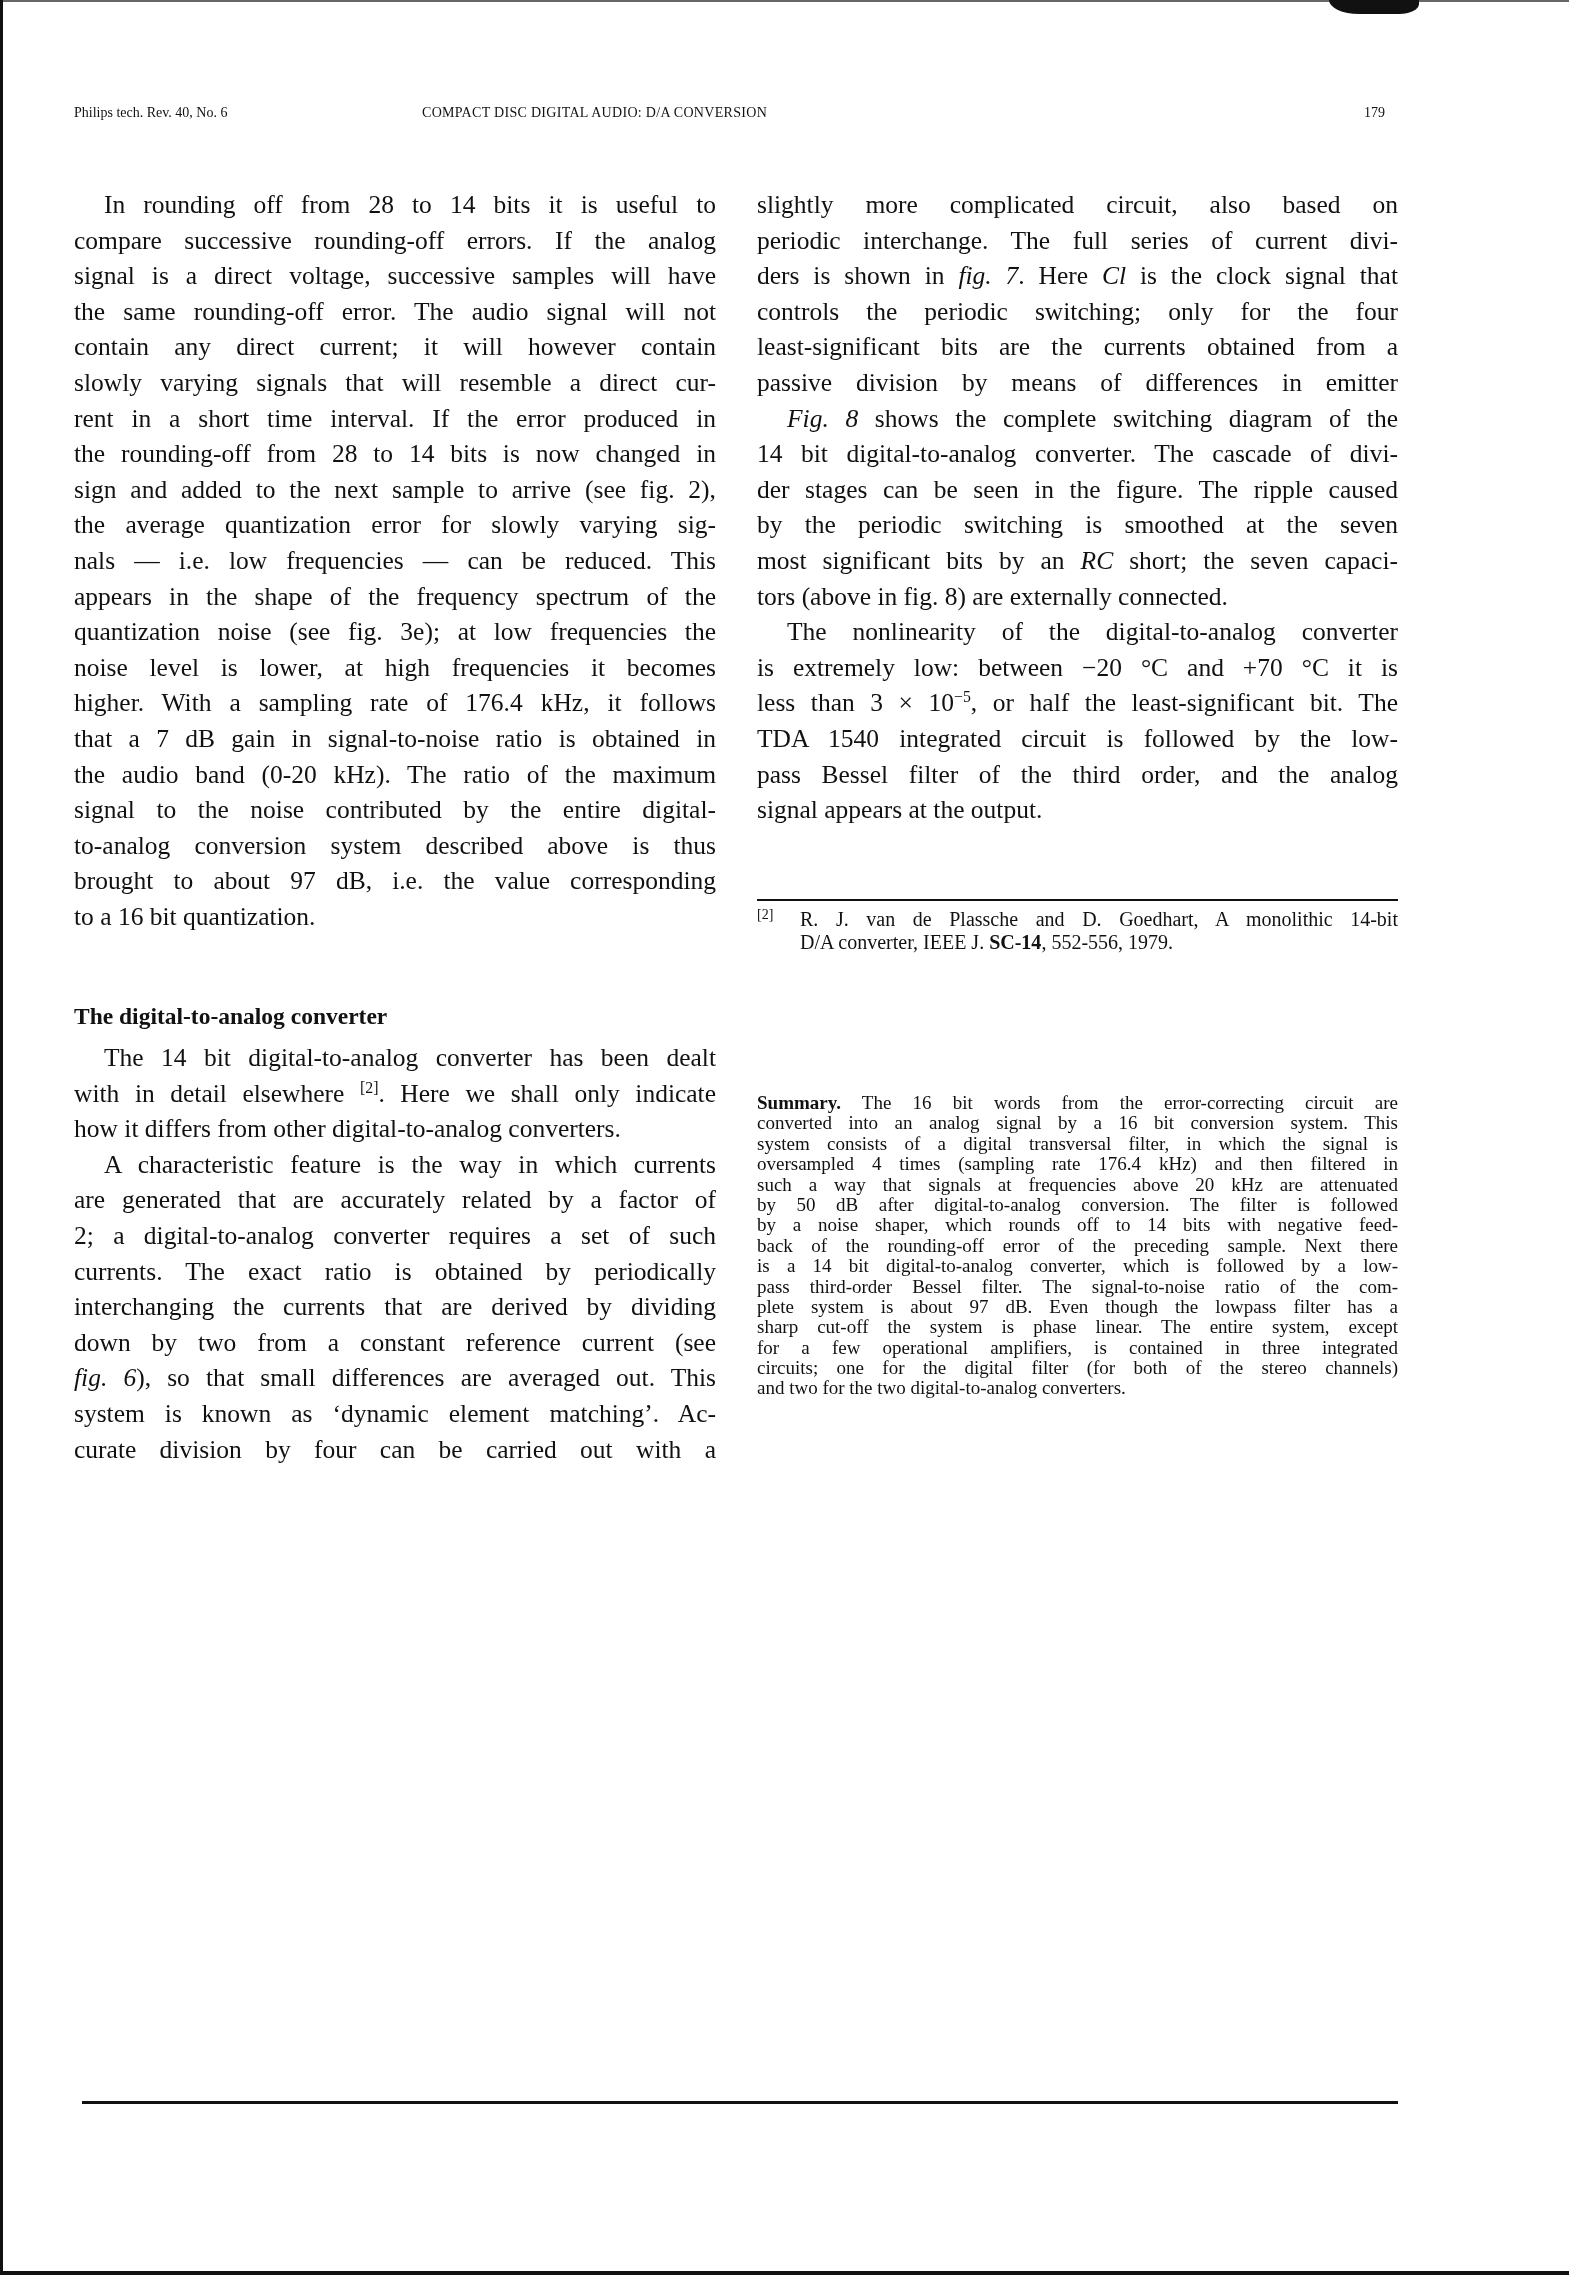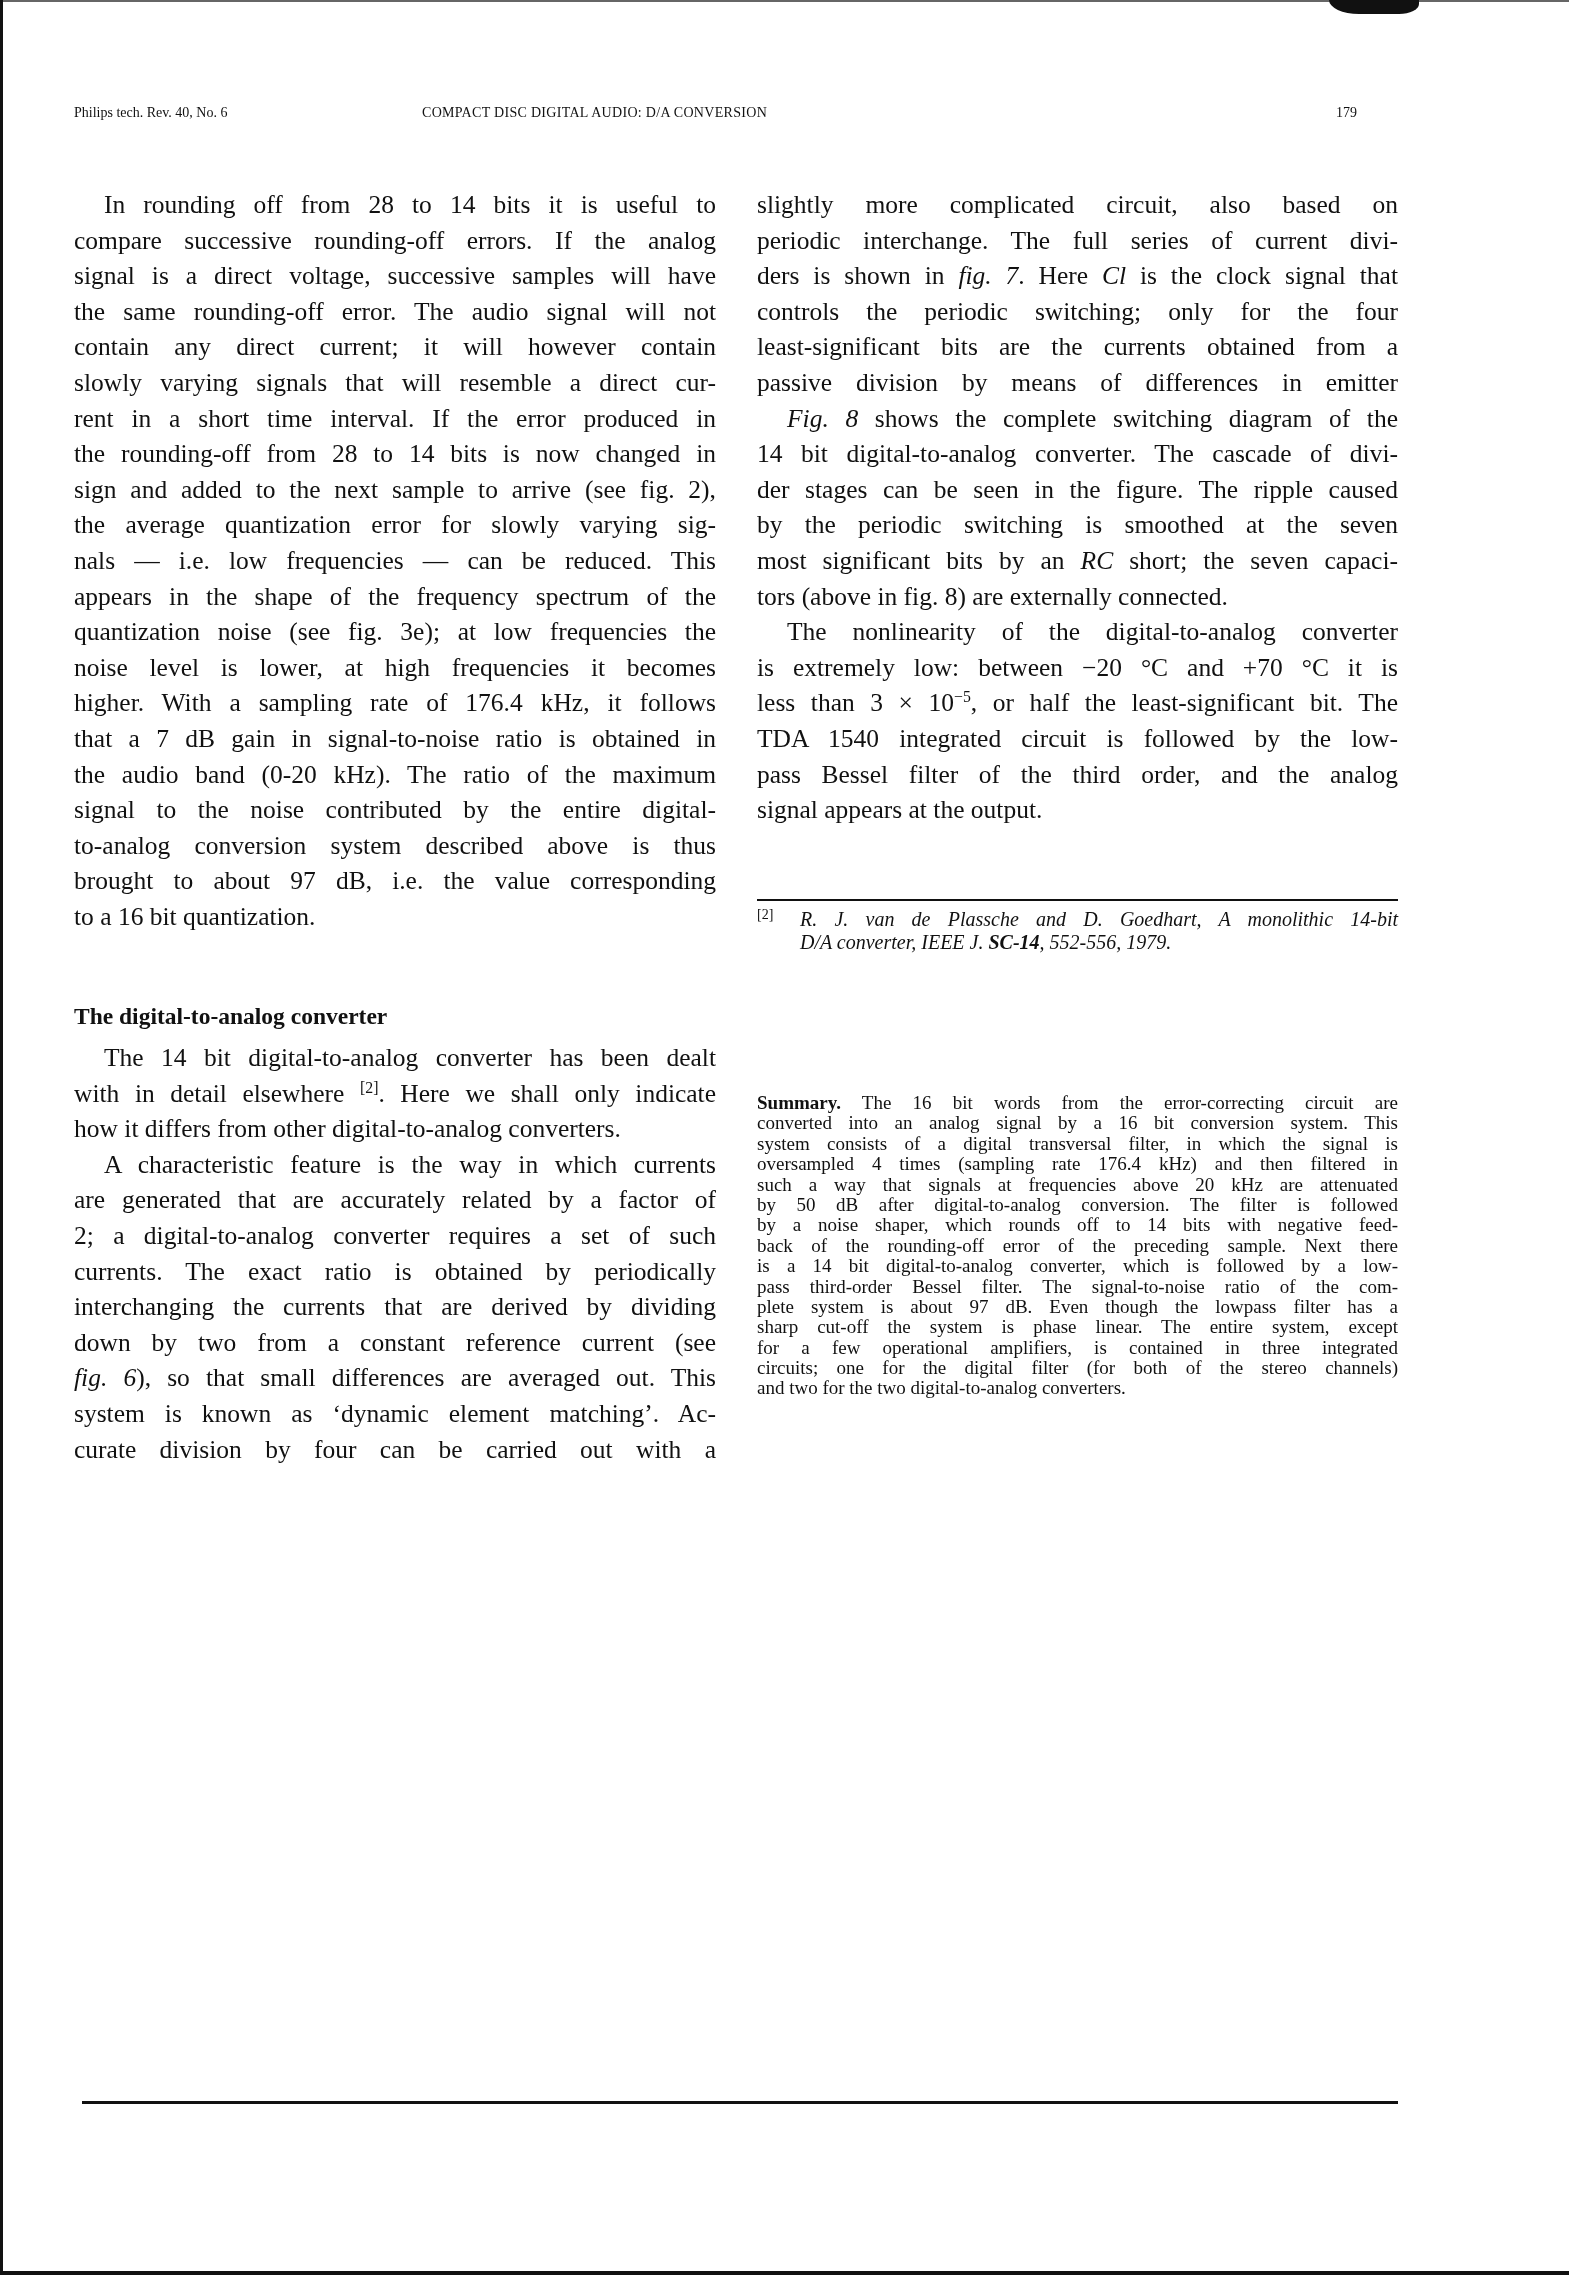--- a/index.html
+++ b/index.html
@@ -6,40 +6,40 @@
   body { width: 1569px; height: 2275px; position: relative; overflow: hidden;
          font-family: "Liberation Serif", "DejaVu Serif", serif; color: #111; }
   .page-border-left { position: absolute; left: 0; top: 0; width: 3px; height: 2275px; background: #111; }
   .page-border-bottom { position: absolute; left: 0; bottom: 0; width: 1569px; height: 4px; background: #111; }
   .page-border-top { position: absolute; left: 0; top: 0; width: 1569px; height: 2px; background: #666; }
   .scan-smudge { position: absolute; right: 150px; top: 0; width: 90px; height: 14px; background: #111;
                  border-bottom-left-radius: 30px 14px; border-bottom-right-radius: 20px 10px; }
   .running-head { position: absolute; top: 98px; height: 30px; font-size: 14px; line-height: 30px; white-space: nowrap; }
   .rh-left { left: 74px; }
   .rh-center { left: 422px; letter-spacing: 0.3px; }
-  .rh-right { left: 1336px; }
+  .rh-right { left: 1364px; }
 
   .col { position: absolute; font-family: Liberation Serif, serif; }
   .col-left { left: 74px; width: 642px; top: 187px; }
   .col-right { left: 757px; width: 641px; top: 187px; }
 
   .line { display: block; height: 35.6px; line-height: 35.6px; font-size: 25.5px;
           text-align: justify; text-align-last: justify; white-space: nowrap; overflow: visible; }
   .line.last { text-align-last: left; }
   .line.indent { padding-left: 30px; }
 
   .section-heading { position: absolute; left: 74px; top: 1000px; font-size: 23.5px; font-weight: bold;
                      line-height: 32px; white-space: nowrap; }
   .col-left-2 { left: 74px; width: 642px; top: 1040px; }
 
   .footnote-rule { position: absolute; left: 757px; top: 899px; width: 641px; height: 2px; background: #111; }
   .footnote { position: absolute; left: 757px; top: 908px; width: 641px; font-size: 20px; line-height: 22.5px; }
   .fn-marker { position: absolute; left: 0; top: -4px; font-size: 14px; }
   .fn-text { margin-left: 43px; display: block; }
-  .fn-line { display: block; white-space: nowrap; text-align: justify; text-align-last: justify; font-style: italic; }
+  .fn-line { display: block; white-space: nowrap; text-align: justify; text-align-last: justify; }
   .fn-line.last { text-align-last: left; }
 
   .summary { position: absolute; left: 757px; top: 1093px; width: 641px; }
   .sline { display: block; height: 20.4px; line-height: 20.4px; font-size: 19px; white-space: nowrap;
            text-align: justify; text-align-last: justify; }
   .sline.last { text-align-last: left; }
   .bold { font-weight: bold; }
   .it { font-style: italic; }
   sup { font-size: 0.62em; vertical-align: 0.55em; line-height: 0; }
 

